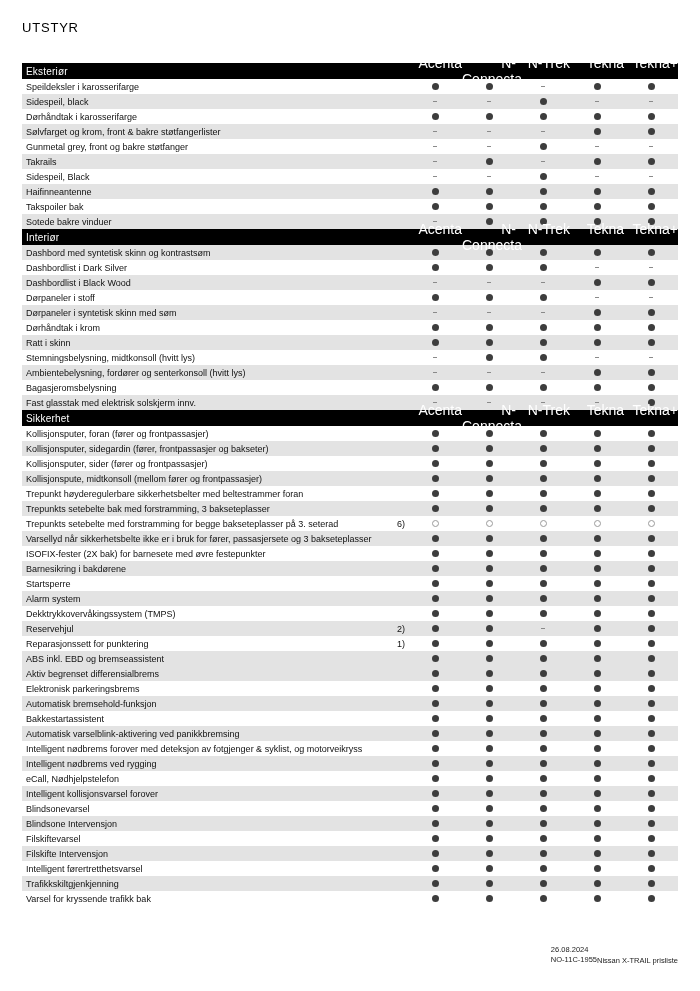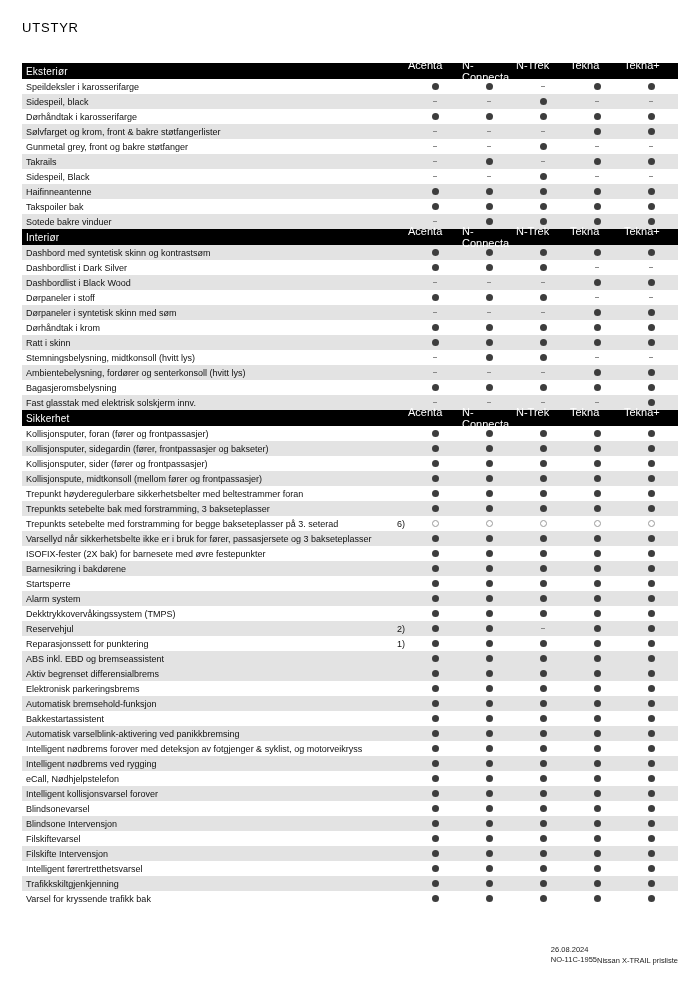--- a/index.html
+++ b/index.html
@@ -4,21 +4,21 @@
 <style>
   *{box-sizing:border-box;margin:0;padding:0}
   html,body{width:700px;height:991px}
   body{background:#fff;font-family:"Liberation Sans",sans-serif;color:var(--text,#111);overflow:hidden}
   .page{width:672px;height:991px;padding:20px 22px 0;position:relative}
   .title{font-size:13px;font-weight:400;letter-spacing:.8px;line-height:15px;color:#000;margin-bottom:28px}
   .table{width:656px}
   .sec-header{display:flex;align-items:center;height:16px;background:var(--hdr-bg,#000);color:var(--hdr-tx,#fff)}
   .sec-name{flex:1 1 auto;font-size:10px;padding-left:4px;letter-spacing:.2px}
   .col-heads{display:flex;flex:0 0 auto}
-  .col-head{width:54px;text-align:left;font-size:11px}
+  .col-head{width:54px;text-align:right;font-size:14px}
   .row{display:flex;align-items:center;height:15px}
   .row.shaded{background:var(--stripe,#e3e3e3)}
   .lbl{flex:1 1 auto;font-size:9px;padding-left:4px;white-space:nowrap;overflow:hidden}
   .note{flex:0 0 28px;font-size:9px;text-align:right;padding-right:3px}
   .cell{flex:0 0 54px;display:flex;justify-content:center;align-items:center}
   .dot{width:7px;height:7px;border-radius:50%;background:var(--dot,#3d3d3d)}
   .ring{width:7px;height:7px;border-radius:50%;border:1px solid var(--ring,#9b9b9b);background:#fff}
   .dashm{width:4px;height:1px;background:var(--dash,#8a8a8a)}
   .footer{display:flex;justify-content:flex-end;align-items:flex-end;margin-top:39px;width:656px}
   .footer .left div{font-size:7.5px;line-height:10px;color:#222}

